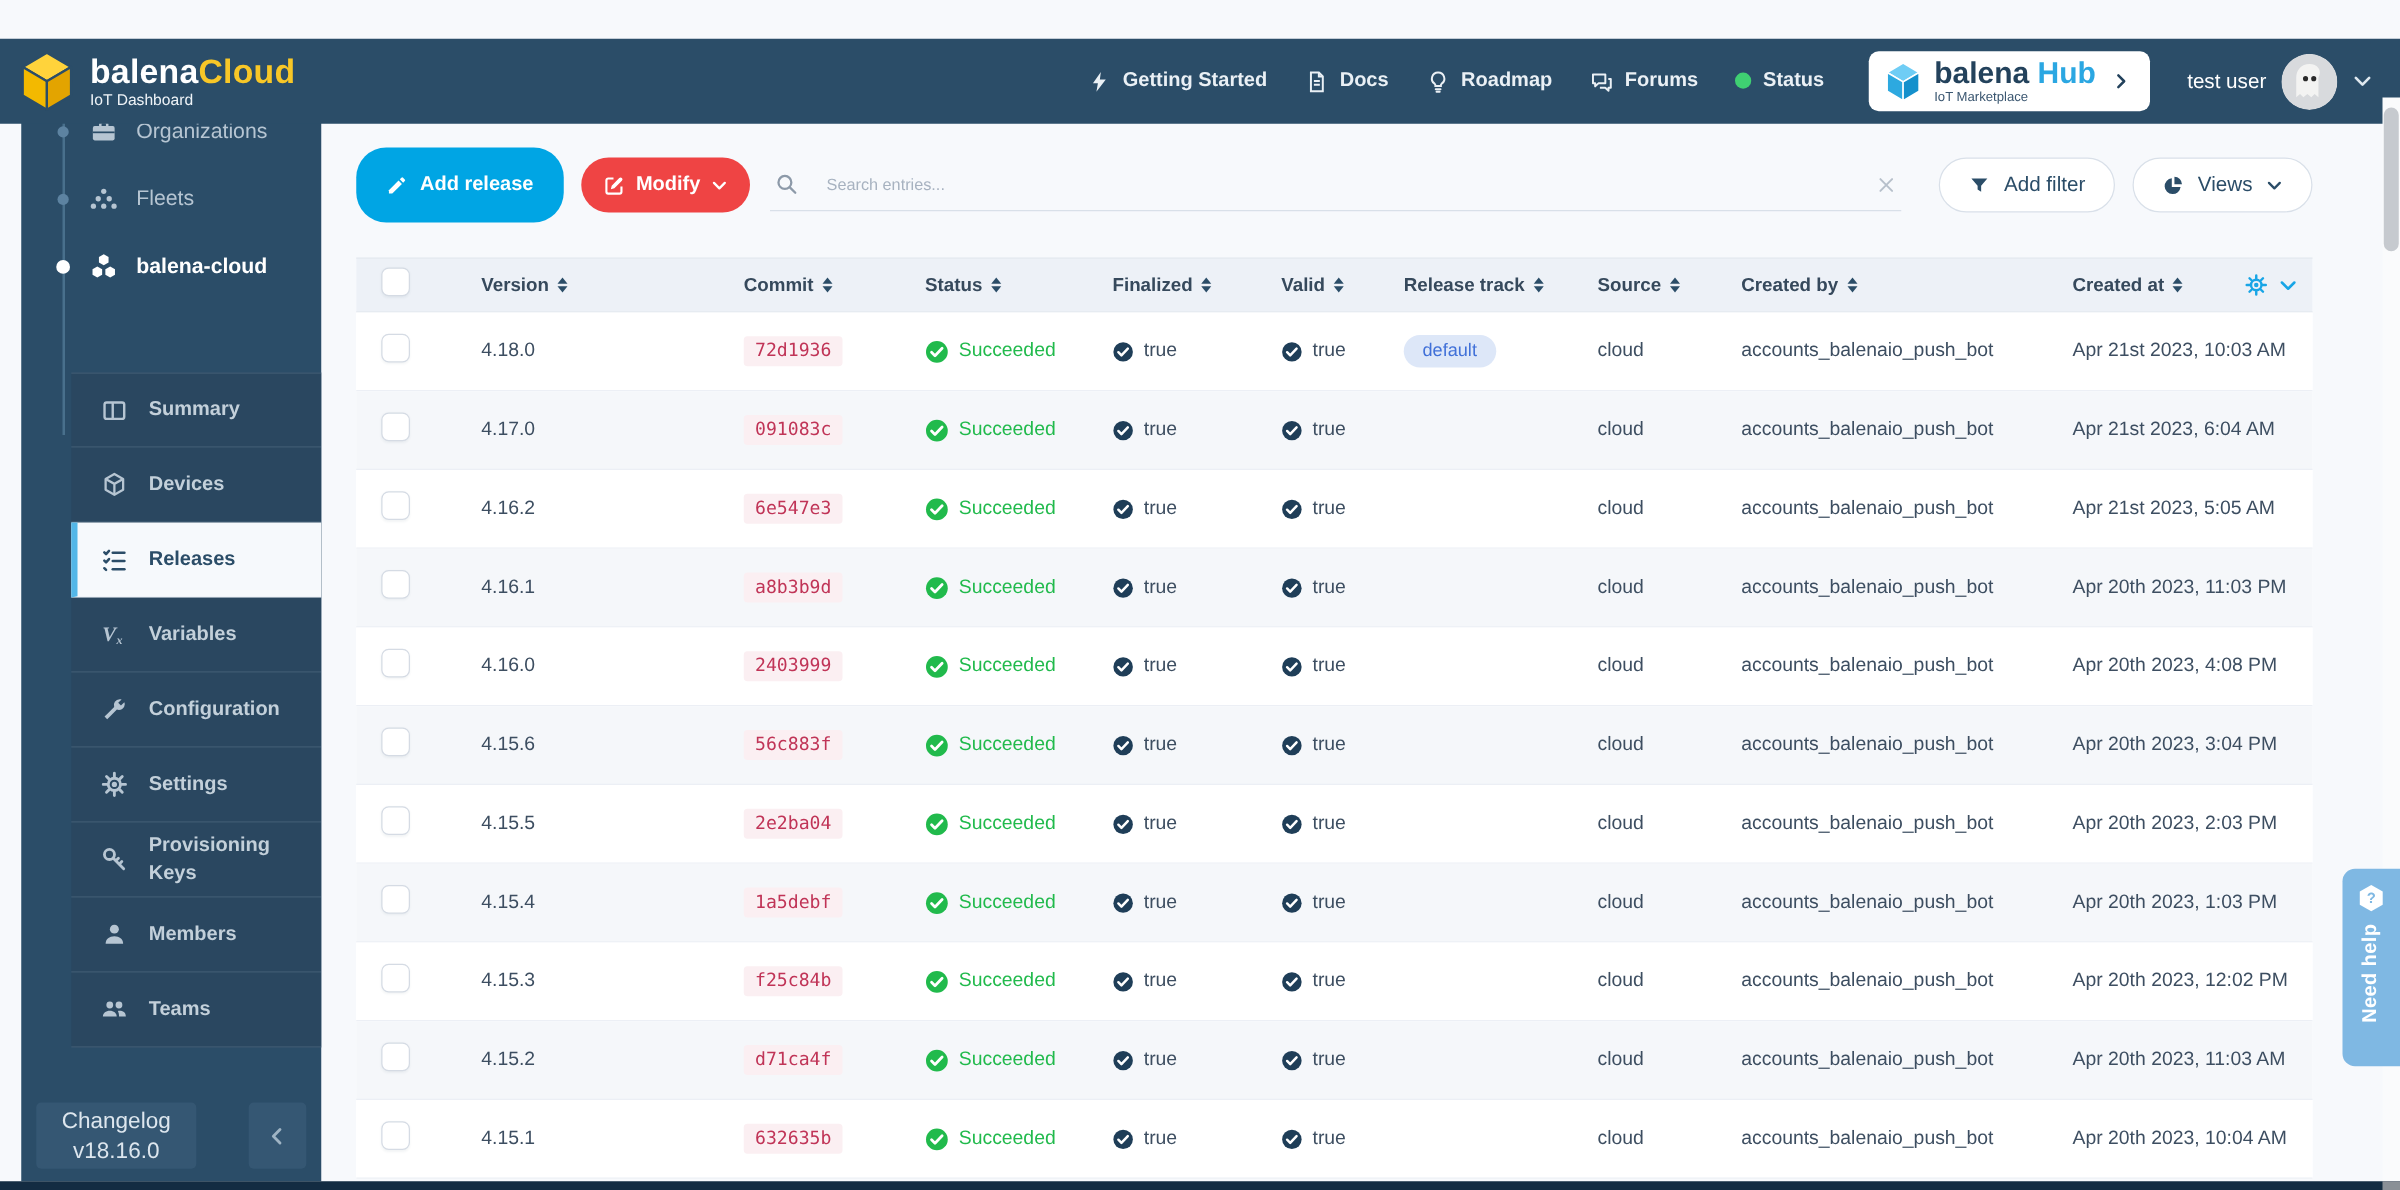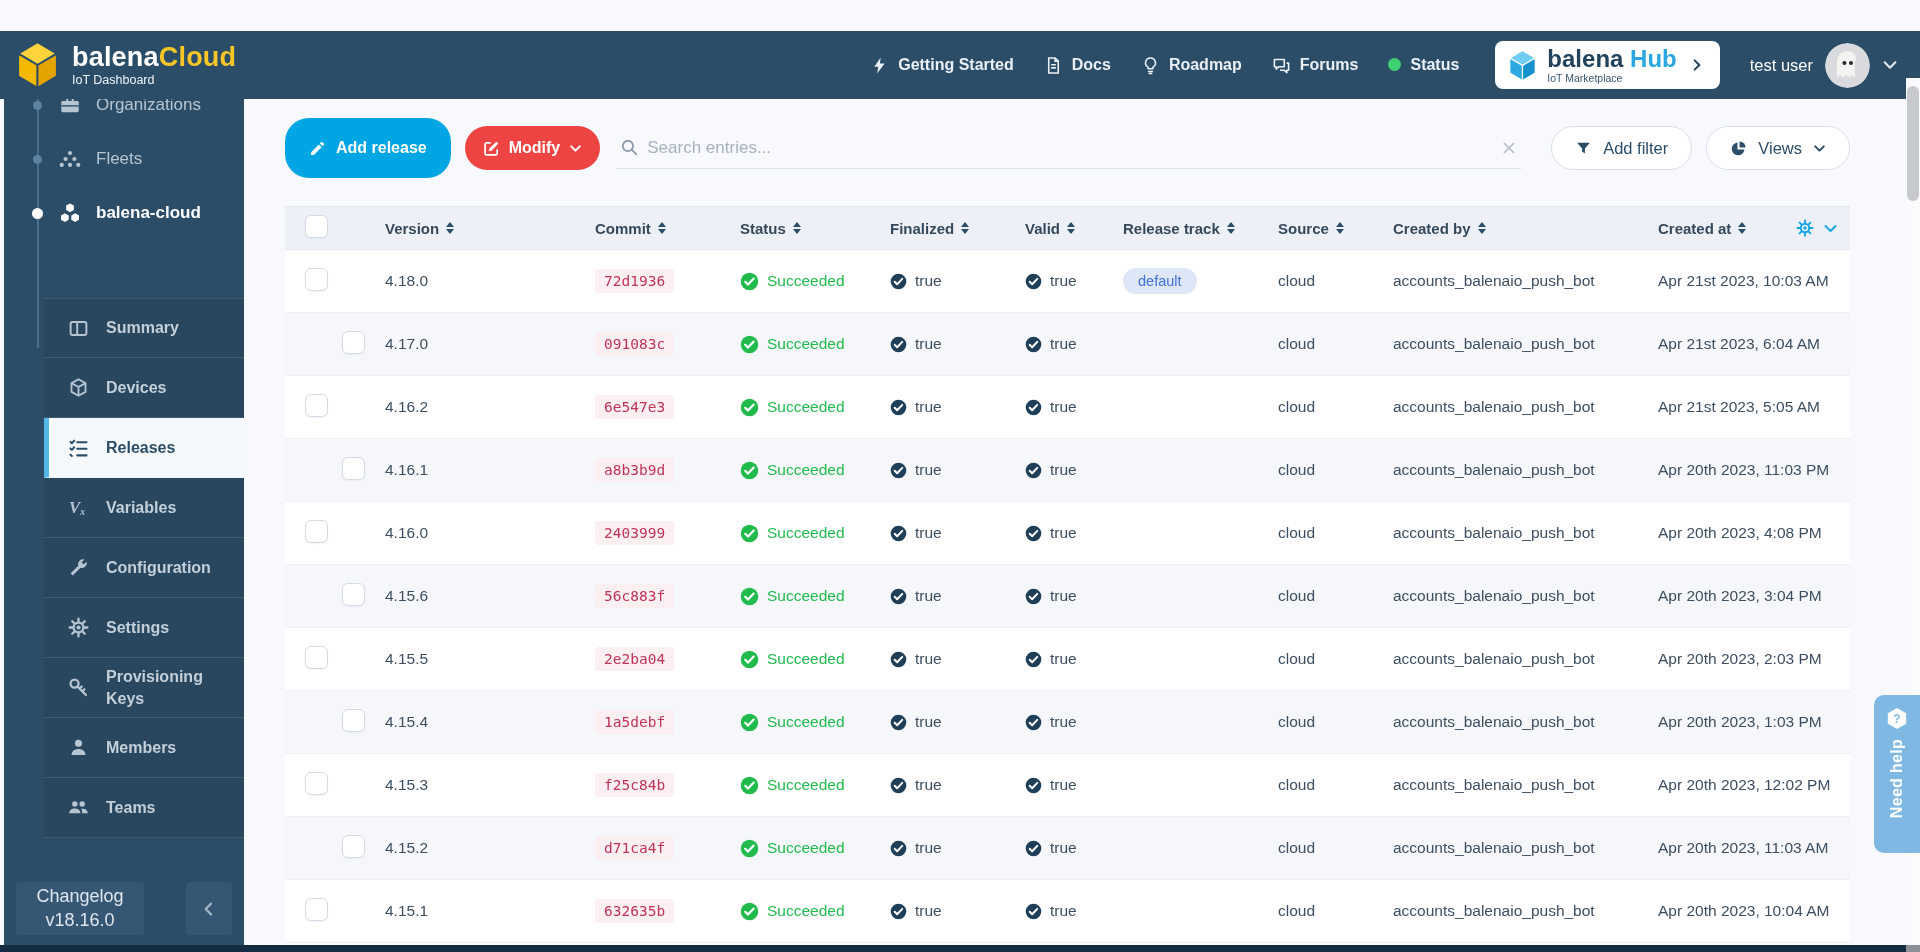--- a/index.html
+++ b/index.html
@@ -26,21 +26,21 @@
   .hub-line1 { font-size:24px; font-weight:bold; color:#23425c; line-height:1; }
   .hub-line1 .accent { color:#2ba7e2; }
   .hub-line2 { font-size:10.5px; color:#3a5670; margin-top:1px; }
   .hub-chevron { color:#23425c; margin-left:4px; width:14px; height:14px; display:inline-flex; }
   .user-menu { display:flex; align-items:center; gap:12px; cursor:pointer; }
   .user-name { color:#fff; font-size:16.5px; }
   .avatar { width:45px; height:45px; border-radius:50%; overflow:hidden; }
   .user-chevron { width:16px; height:16px; color:#dfe8ef; display:inline-flex; }
 
   
-  .sidebar { position:absolute; top:78px; left:4px; width:240px; bottom:7px;
+  .sidebar { position:absolute; top:78px; left:17px; width:240px; bottom:7px;
     background:#2b4d68; z-index:10; }
   .tree-line { position:absolute; left:33px; top:-8px; height:278px; width:2px; background:#49708c; }
   .tree { position:relative; }
   .tree-item { position:relative; height:54px; display:flex; align-items:center; cursor:pointer; }
   .tree-bullet { position:absolute; left:29px; width:9px; height:9px; border-radius:50%; background:#5d83a1; }
   .tree-item.active .tree-bullet { width:11px; height:11px; left:28px; background:#fff; }
   .tree-ic { width:22px; height:22px; margin-left:55px; color:#b6c5d2; display:inline-flex; flex:none; }
   .tree-ic svg { width:100%; height:100%; }
   .tree-label { margin-left:15px; font-size:17px; color:#b6c5d2; }
   .tree-item.active .tree-label { color:#fff; font-weight:bold; }
@@ -76,21 +76,21 @@
   .btn-disabled { height:44px; border-radius:24px; background:#ef4444; color:#fff;
     border:none; font-size:16px; font-weight:bold; display:inline-flex; align-items:center;
     gap:9px; padding:0 18px; margin-left:14px; cursor:default; font-family:inherit; }
   .btn-ic { width:17px; height:17px; display:inline-flex; }
   .btn-ic svg { width:100%; height:100%; }
   .chev-sm { width:13px; height:13px; display:inline-flex; }
   .searchbox { flex:1; display:flex; align-items:center; margin:0 30px 0 16px;
     border-bottom:1px solid #d9e0e9; height:42px; padding:0 4px; }
   .search-ic { width:19px; height:19px; color:#8d9aa9; display:inline-flex; flex:none; }
   .searchbox input { flex:1; border:none; outline:none; background:transparent;
-    font-size:17px; color:#3d4e61; margin-left:8px; font-family:inherit; }
+    font-size:13px; color:#3d4e61; margin-left:22px; font-family:inherit; }
   .searchbox input::placeholder { color:#a7b2c0; }
   .search-clear { width:16px; height:16px; color:#b7c0cb; display:inline-flex; cursor:pointer; flex:none; }
   .btn-outline { height:44px; border-radius:24px; background:#fff; border:1px solid #d9e0e9;
     color:#2b4d68; font-size:16.5px; display:inline-flex; align-items:center; gap:11px;
     padding:0 23px; cursor:pointer; font-family:inherit; }
   .btn-outline + .btn-outline { margin-left:14px; }
   .btn-outline .btn-ic { color:#2b4d68; }
 
   
   .table-card { margin:36px 70px 0 45px; background:#fff; }
@@ -102,21 +102,21 @@
     color:#36495c; cursor:pointer; white-space:nowrap; }
   .th-last { padding-right:12px; }
   .th-spacer { flex:1; }
   .sort { display:inline-flex; flex-direction:column; gap:2.5px; margin-left:7px; }
   .sort i { width:0; height:0; border-left:4.5px solid transparent; border-right:4.5px solid transparent; display:block; }
   .sort .su { border-bottom:5.5px solid #2b4d68; }
   .sort .sd { border-top:5.5px solid #2b4d68; }
   .th-gear { width:18px; height:18px; color:#18a5e6; display:inline-flex; cursor:pointer; }
   .th-chev { width:15px; height:15px; color:#18a5e6; display:inline-flex; margin-left:9px; cursor:pointer; }
   .trow { height:63px; border-bottom:1px solid #eceff5; background:#fff; cursor:pointer; }
-  .trow.alt { background:#f5f7fa;text-align:right; }
+  .trow.alt { background:#f5f7fa; }
   .td { padding-left:20px; font-size:15.5px; color:#3d4e61; display:flex; align-items:center; white-space:nowrap; }
   .checkbox { width:23px; height:23px; border-radius:6px; border:1px solid #d5dbe4;
     background:#fff; display:inline-block; margin-left:20px; cursor:pointer;
     box-shadow:0 1px 2px rgba(40,60,80,.06); }
   .commit-chip { font-family:"DejaVu Sans Mono","Liberation Mono",monospace; font-size:14.5px;
     color:#c03457; background:#fbeff2; padding:4px 9px; border-radius:3px; cursor:pointer; }
   .ckc { width:19px; height:19px; display:inline-flex; flex:none; }
   .ckc svg { width:100%; height:100%; }
   .ckc.green { color:#21ba4c; }
   .ckc.navy { color:#1f3e58; width:17px; height:17px; }

